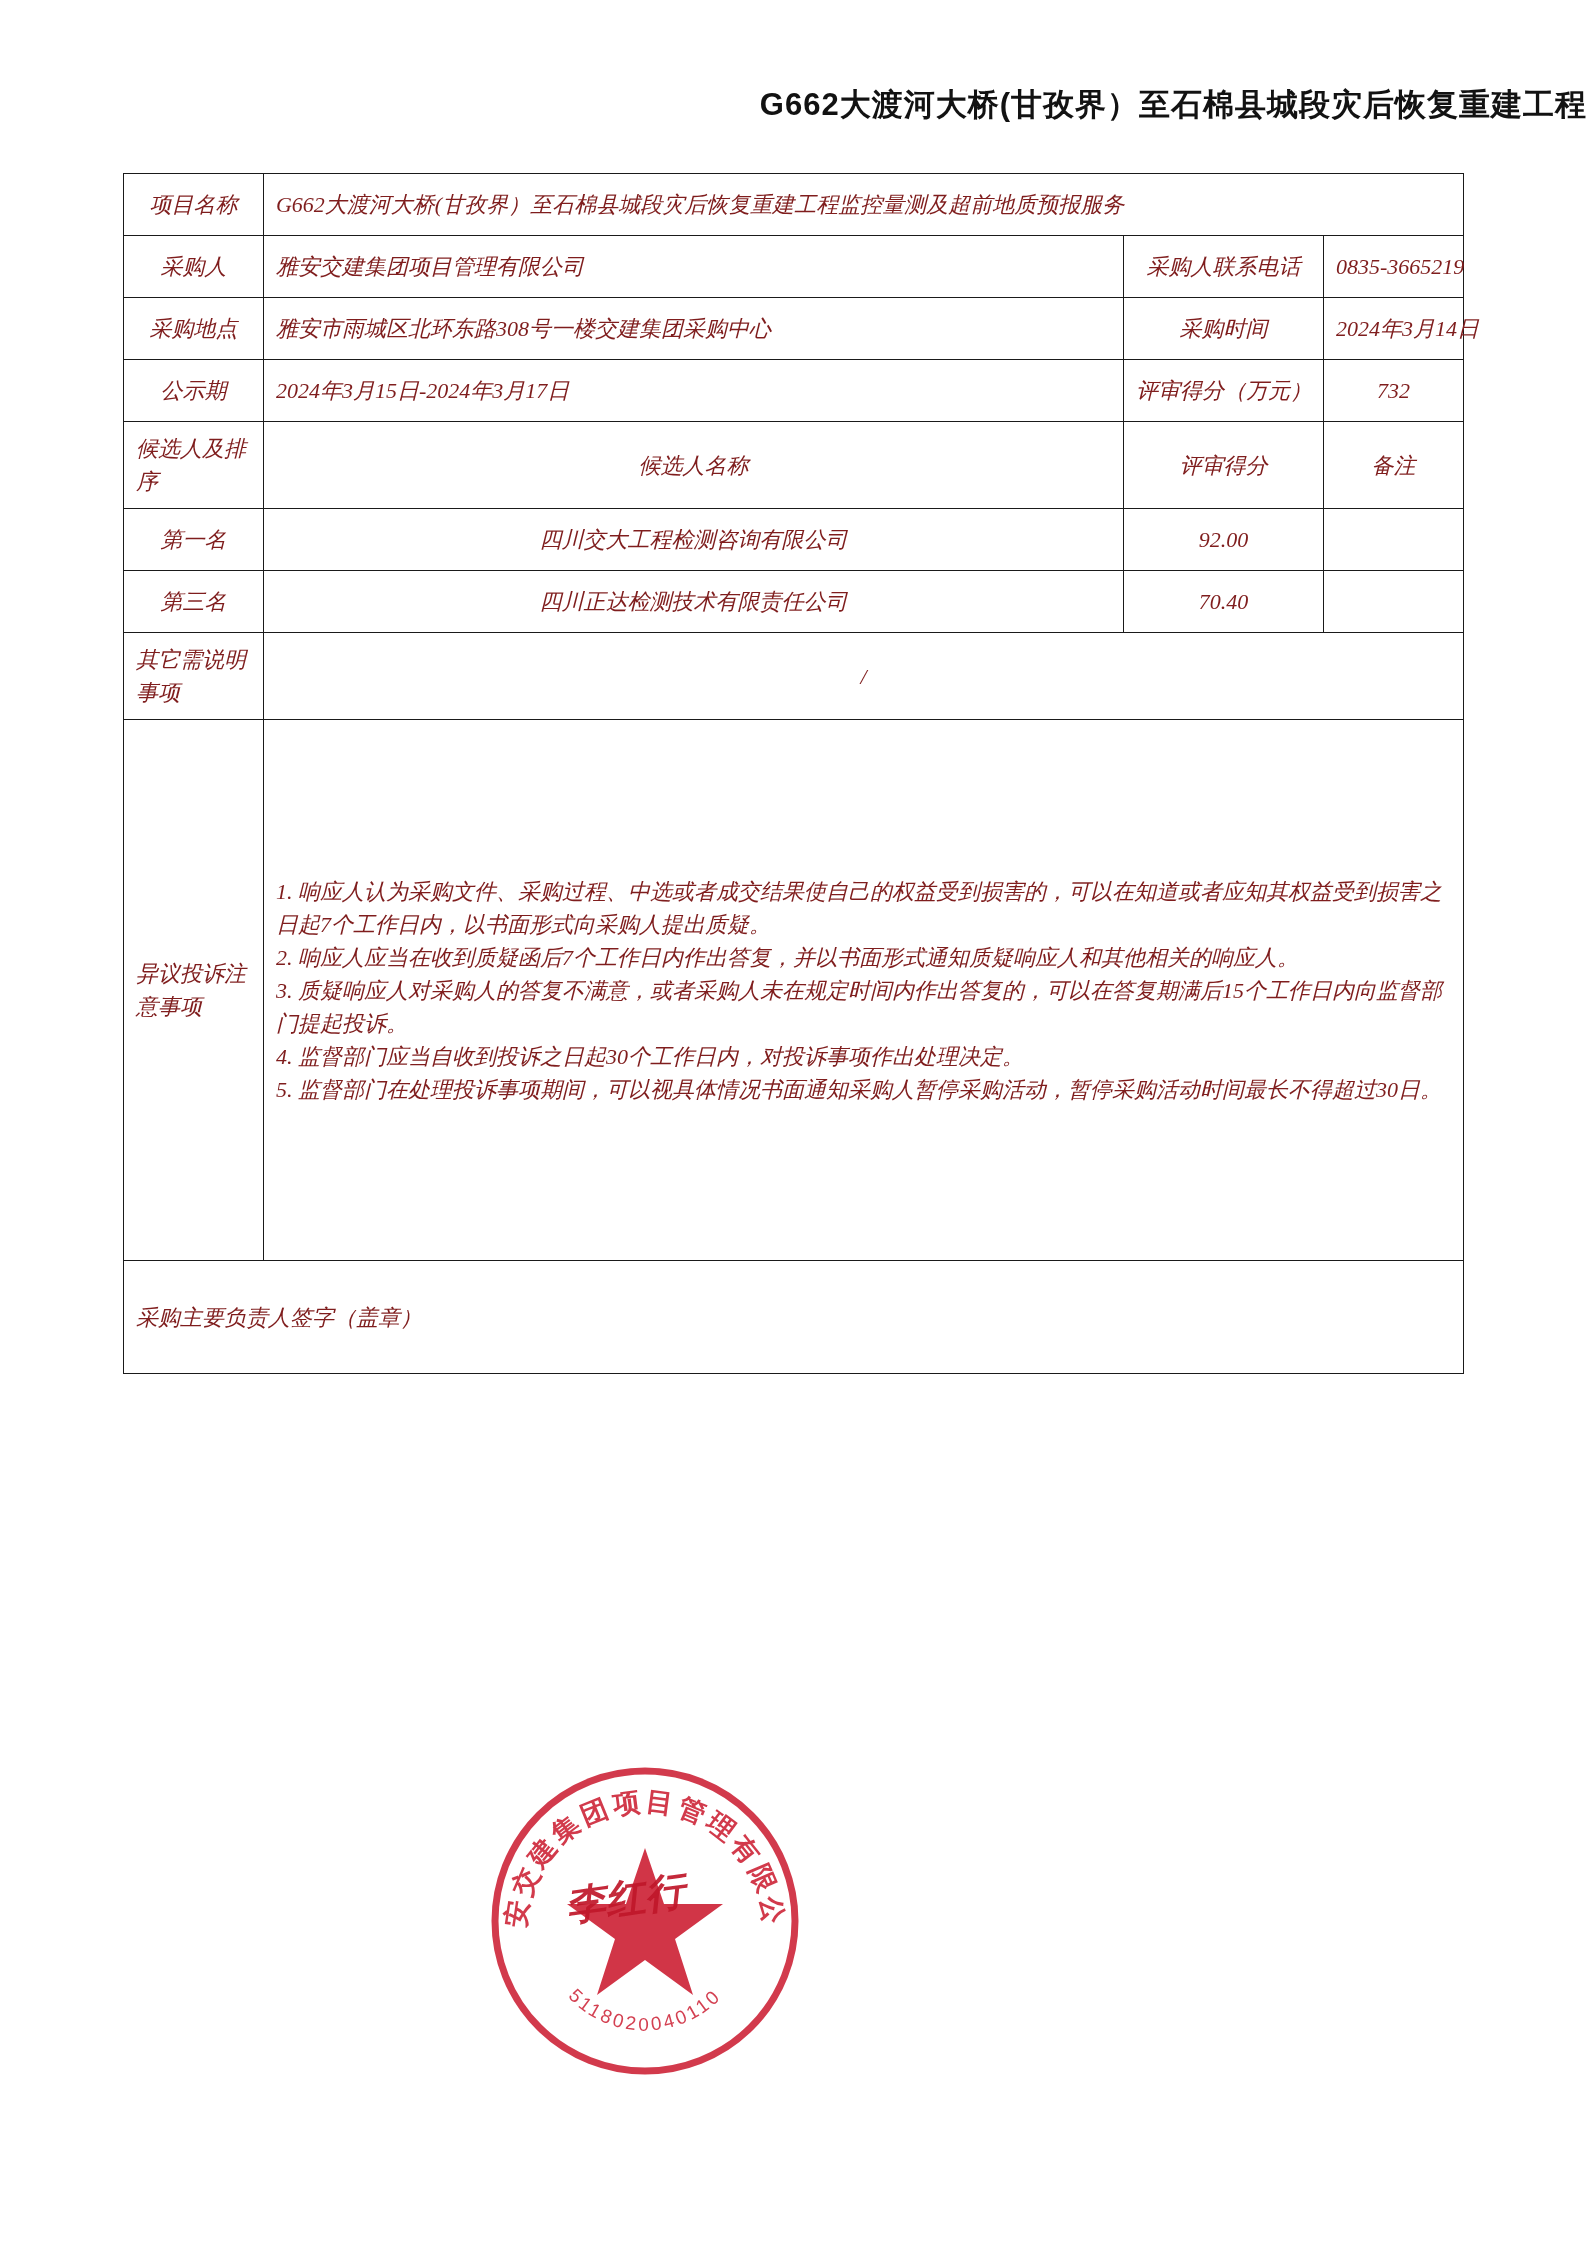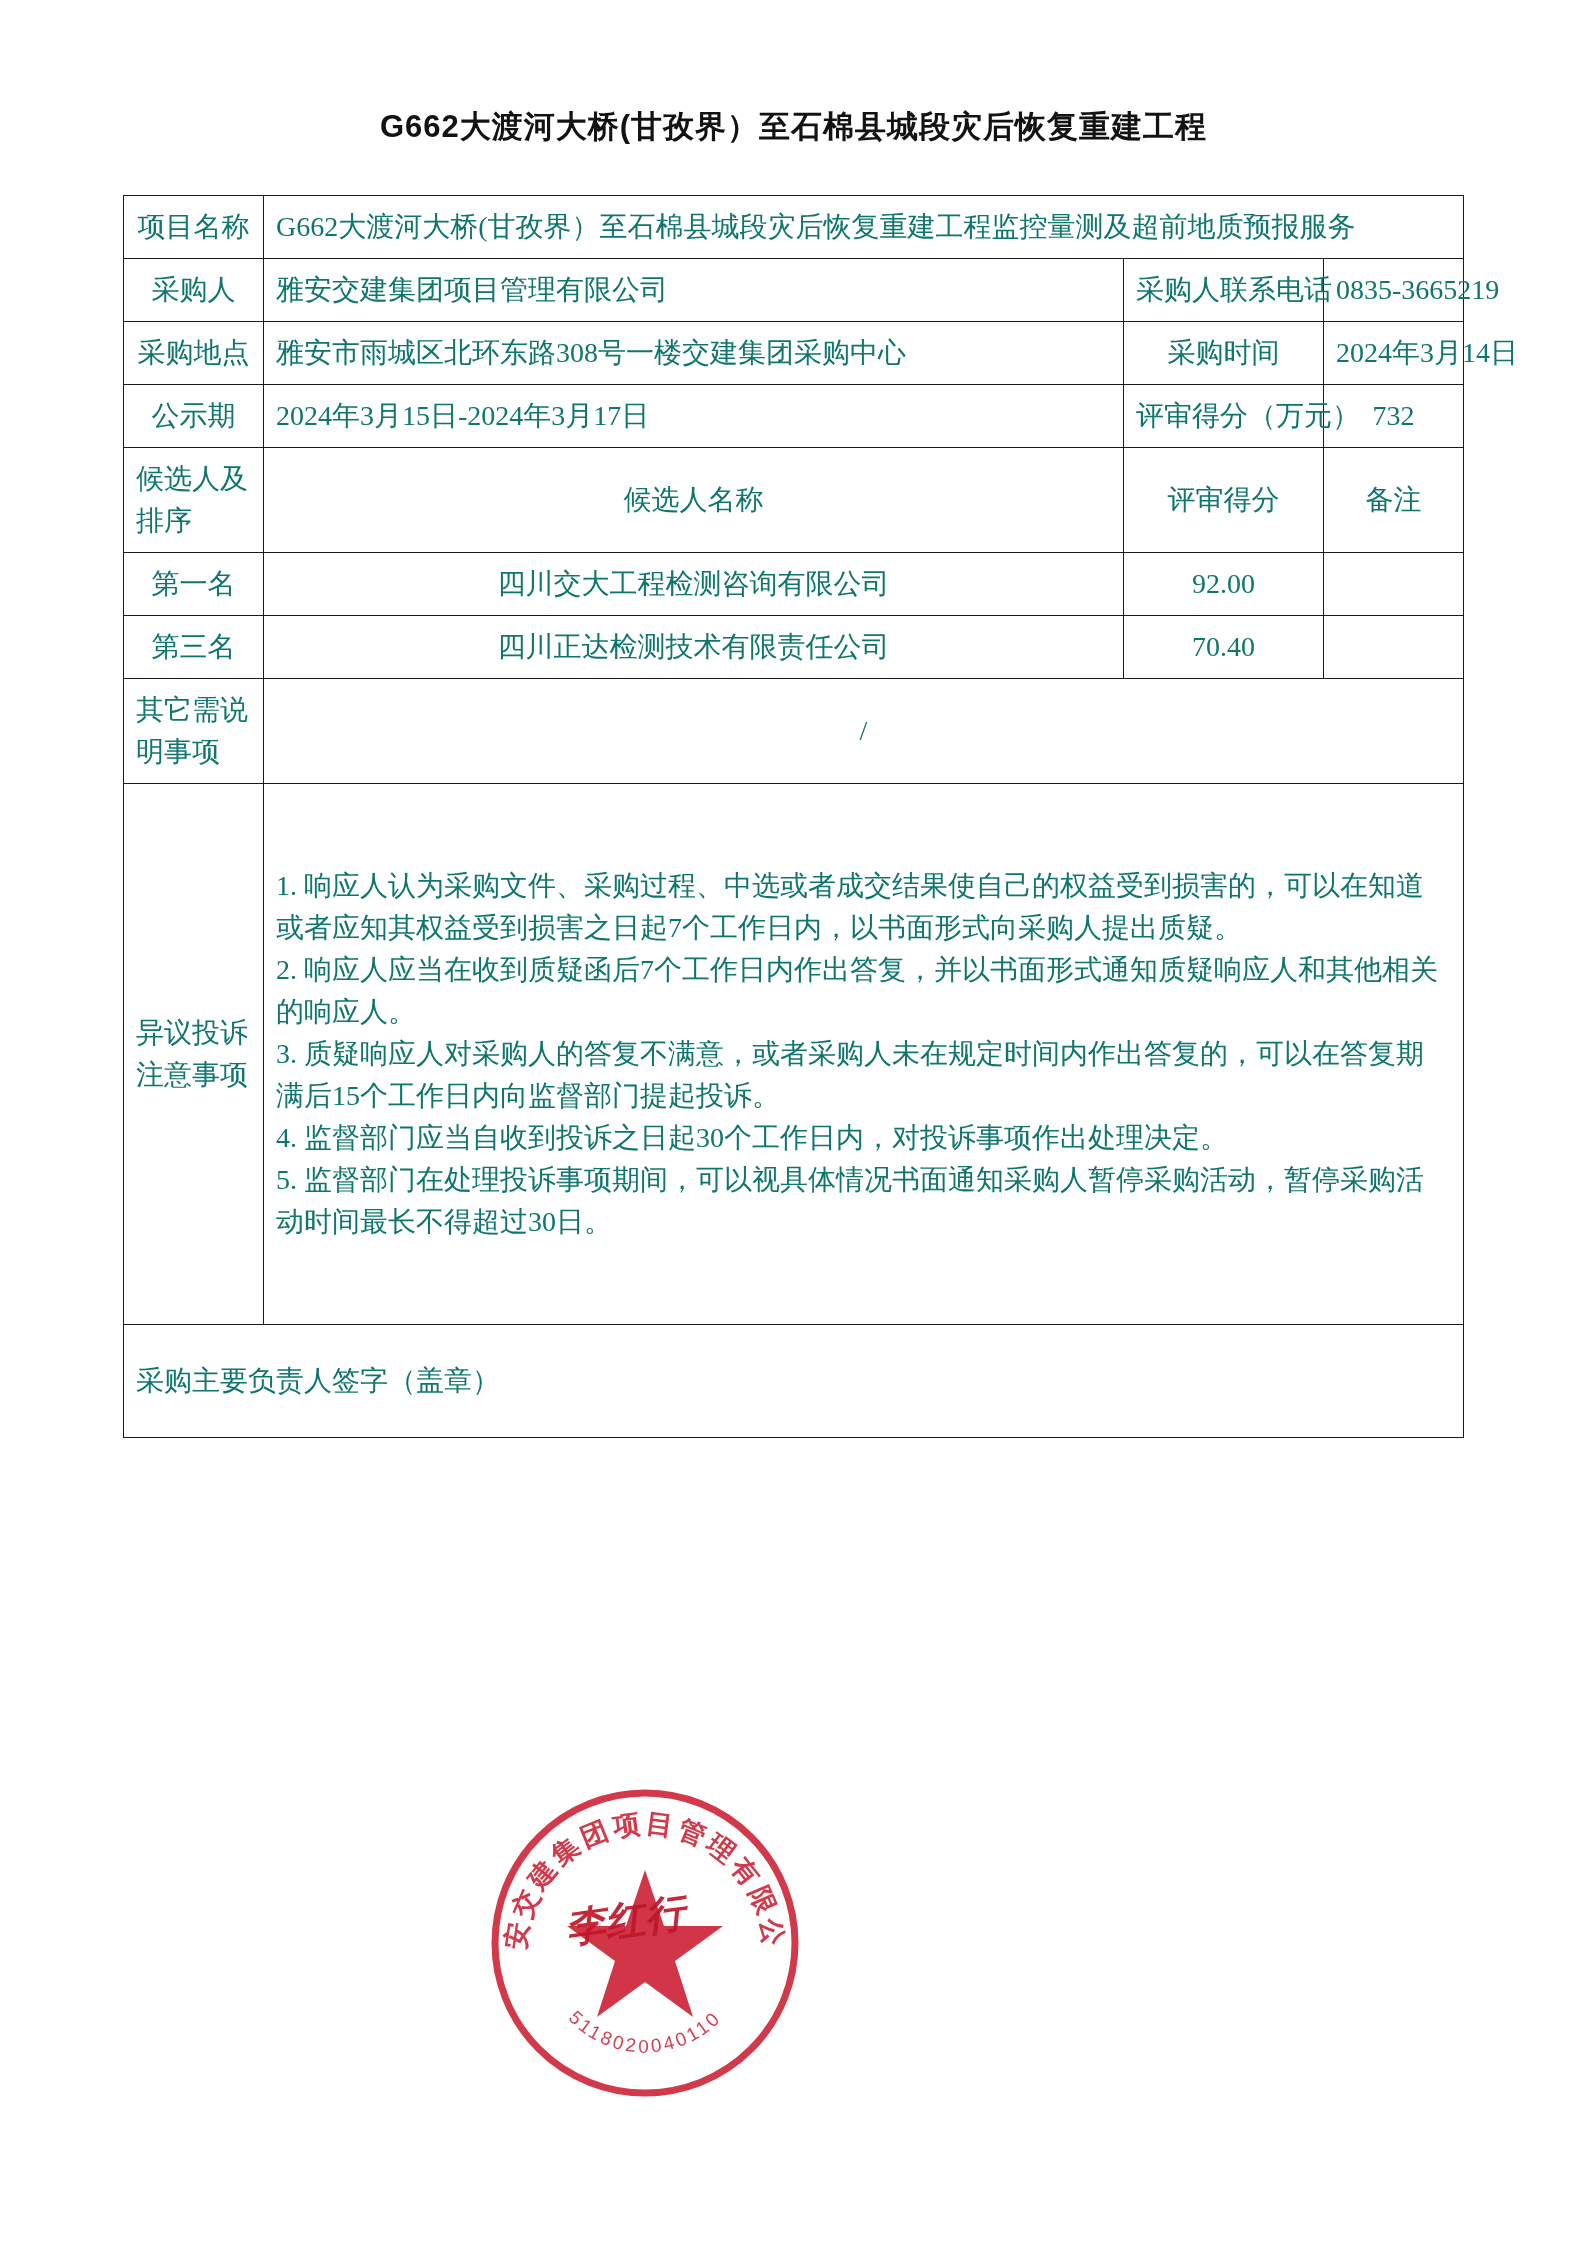--- a/index.html
+++ b/index.html
@@ -16,45 +16,46 @@
     overflow: hidden;
   }
   .page {
     position: relative;
     width: 1587px;
     height: 2244px;
     box-sizing: border-box;
     padding: 0;
   }
   .title-block {
-    text-align: center;
-    margin-top: 103px;
+    text-align: right;
+    margin-top: 81px;
     margin-bottom: 44px;
   }
   .title-line {
     font-family: "Liberation Sans", "DejaVu Sans", sans-serif;
     font-weight: bold;
     font-size: 31px;
     letter-spacing: 1px;
     line-height: 1.55;
     color: #121212;
   }
   table.main {
     border-collapse: collapse;
     width: 1340px;
     margin: 0 auto;
     table-layout: fixed;
   }
   table.main td {
     border: 1.6px solid #1a1a1a;
     padding: 10px 12px;
-    font-size: 28px;
+    font-size: 22px;
     line-height: 1.5;
     vertical-align: middle;
-    color: #0f766e;
+    color: #7f1d1d;
+    font-style: italic;
   }
   .c-label {
     width: 140px;
     text-align: center;
     white-space: nowrap;
   }
   .center { text-align: center; }
   .left { text-align: left; }
   .nowrap { white-space: nowrap; }
   .row-h { height: 62px; }

